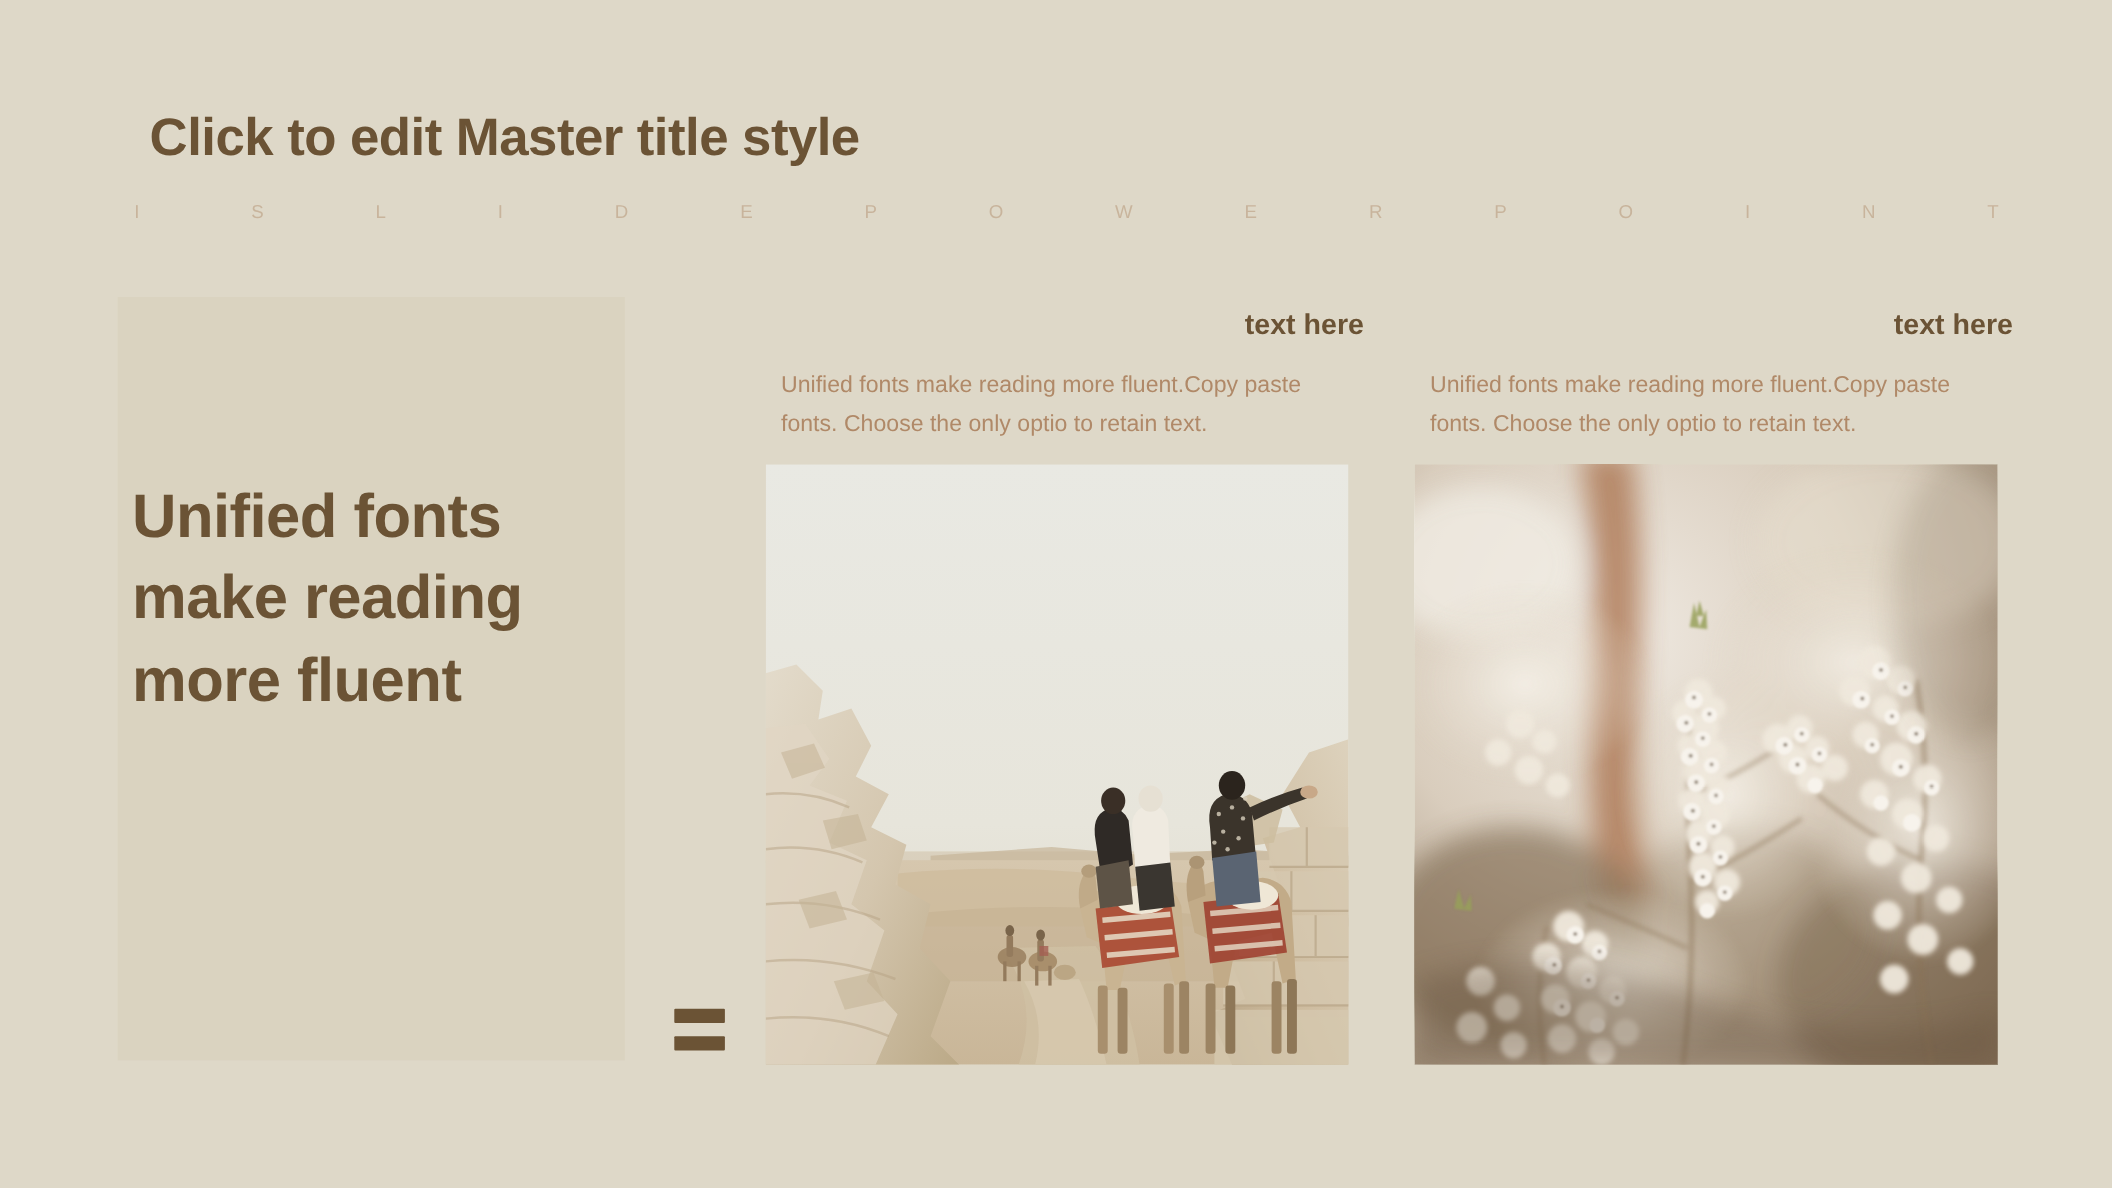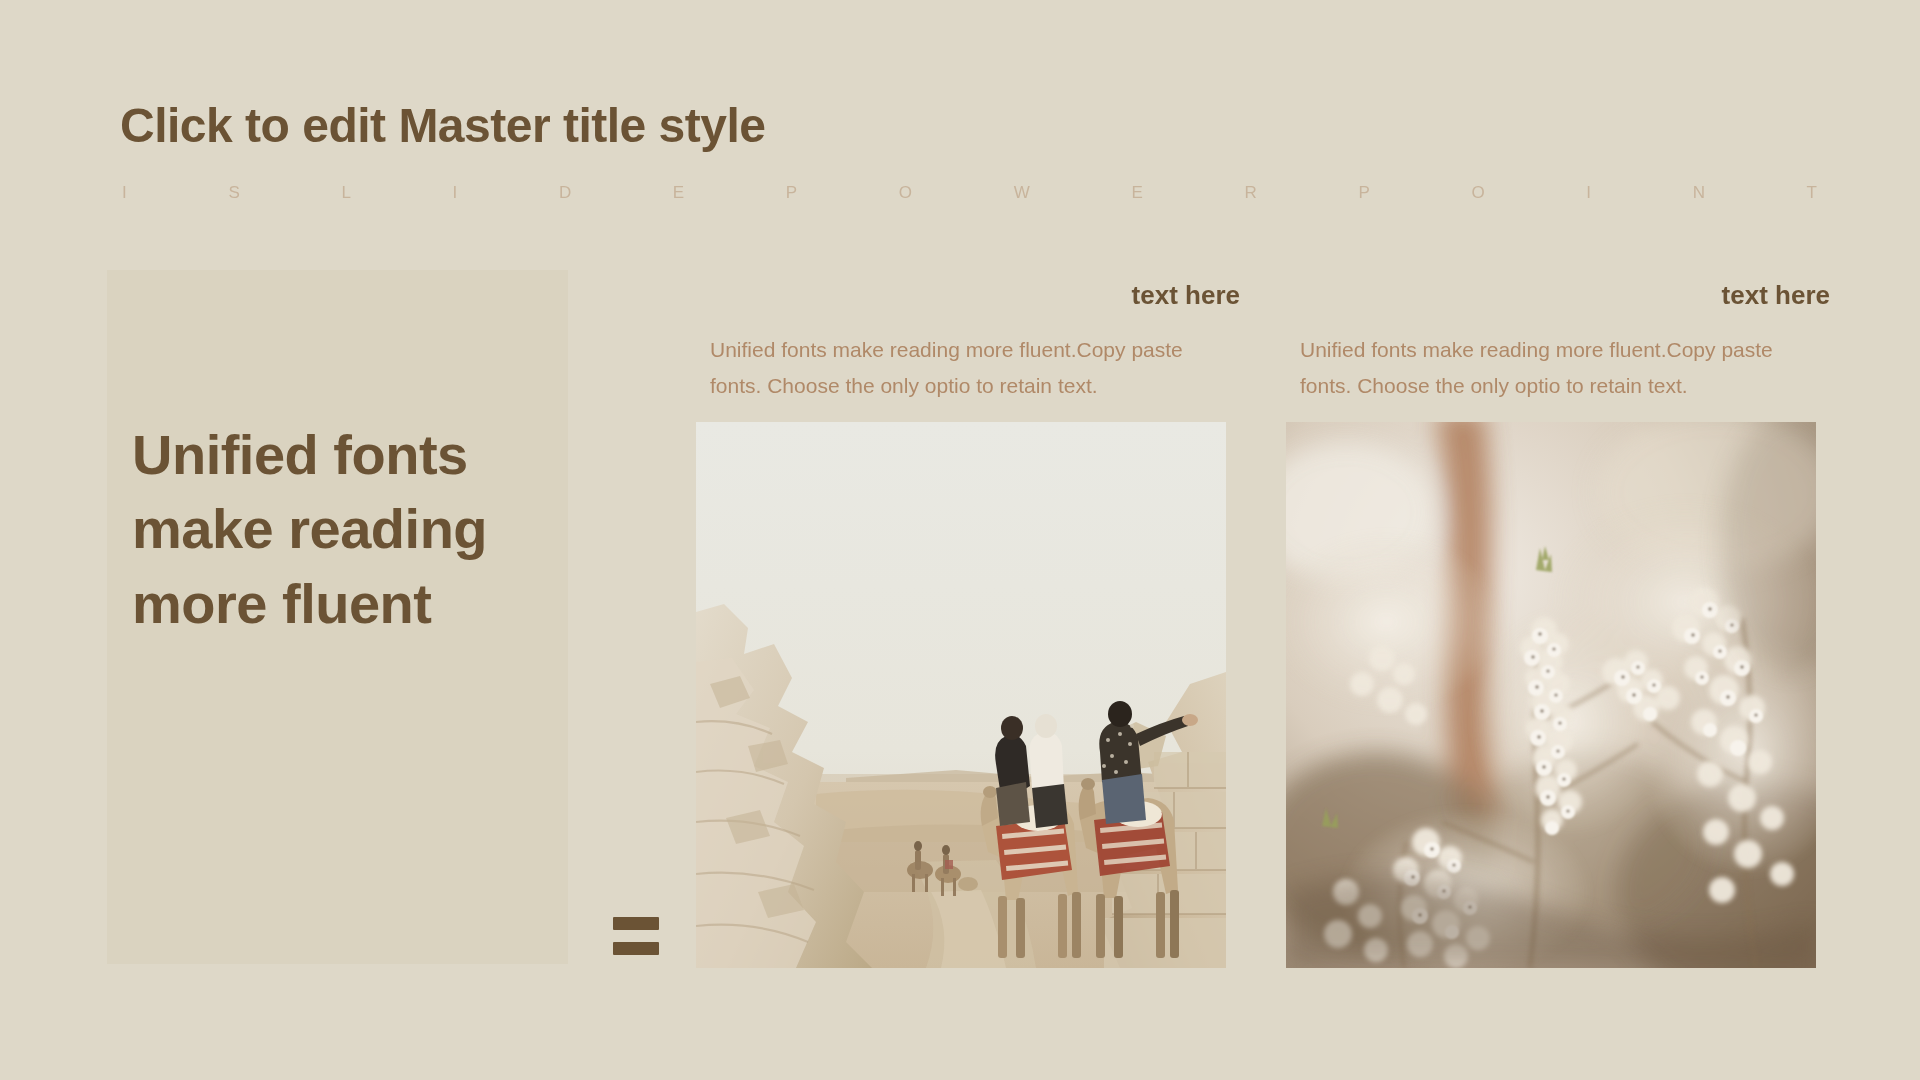--- a/index.html
+++ b/index.html
@@ -17,21 +17,21 @@
 
   .slide {
     position: absolute;
     inset: 0;
     background: #ded8c8;
   }
 
   
   .master-title {
     position: absolute;
-    left: 120px;
+    left: 136px;
     top: 98px;
     font-size: 48px;
     font-weight: bold;
     color: #6b5335;
     letter-spacing: -0.5px;
     white-space: nowrap;
     line-height: 1.15;
   }
 
   .brand-strip {
@@ -53,28 +53,27 @@
     position: absolute;
     left: 107px;
     top: 270px;
     width: 461px;
     height: 694px;
     background: #dad3c0;
   }
   .quote-text {
     position: absolute;
     left: 120px;
-    top: 418px;
+    top: 432px;
     width: 430px;
     font-size: 56px;
     font-weight: bold;
     color: #6b5335;
     line-height: 1.33;
     letter-spacing: -0.5px;
-    margin-left: 12px;
   }
 
   
   .equals-mark {
     position: absolute;
     left: 613px;
     top: 917px;
     width: 46px;
     height: 38px;
   }

